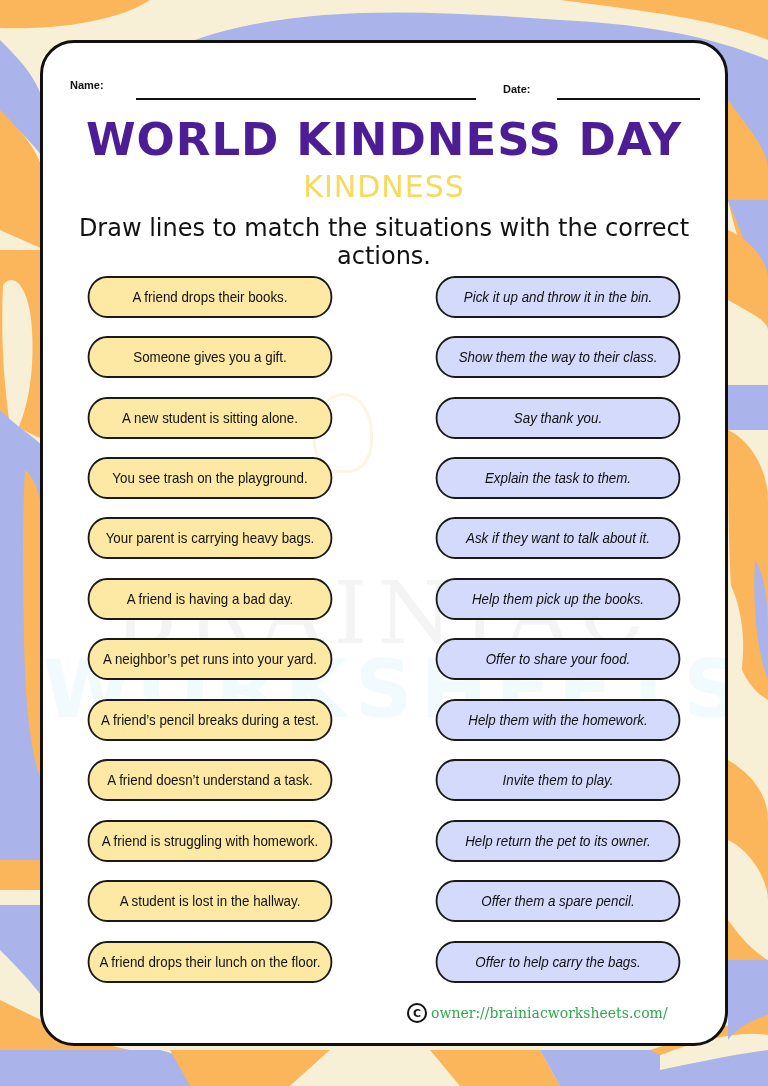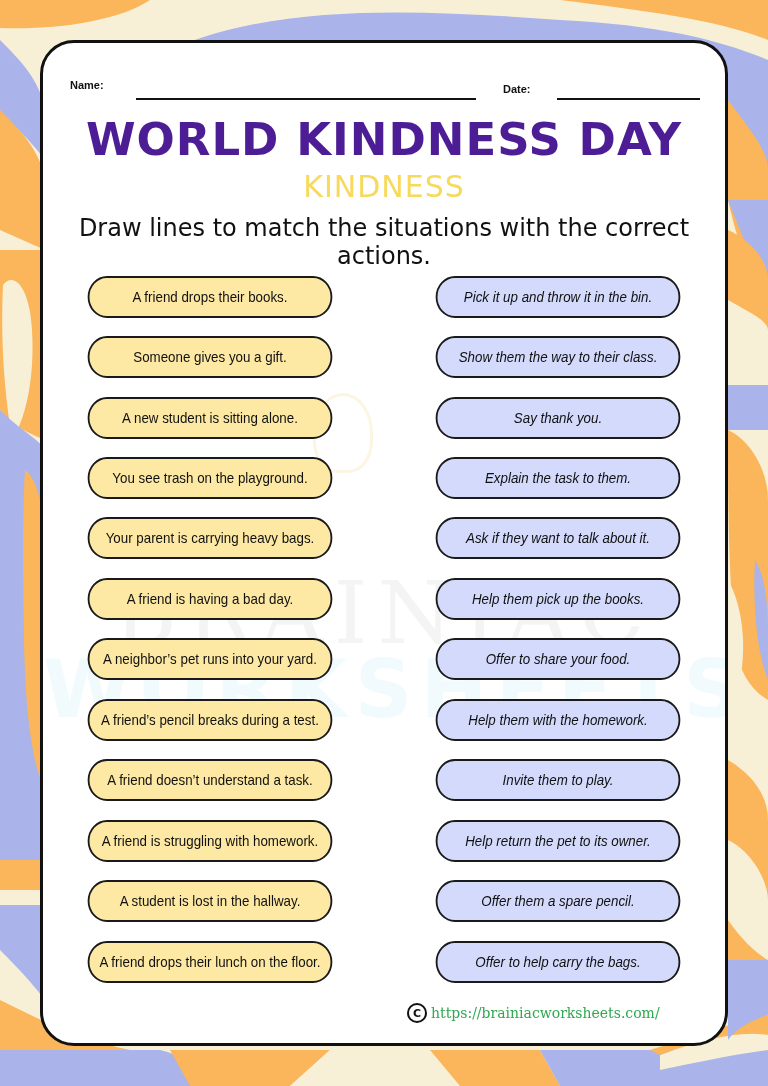--- a/index.html
+++ b/index.html
@@ -194,16 +194,16 @@
     <div class="pill right" style="top:535px">Help them pick up the books.</div>
     <div class="pill right" style="top:595px">Offer to share your food.</div>
     <div class="pill right" style="top:656px">Help them with the homework.</div>
     <div class="pill right" style="top:716px">Invite them to play.</div>
     <div class="pill right" style="top:777px">Help return the pet to its owner.</div>
     <div class="pill right" style="top:837px">Offer them a spare pencil.</div>
     <div class="pill right" style="top:898px">Offer to help carry the bags.</div>
 
     <div class="footer">
       <span class="copyright-icon">C</span>
-      <span class="footer-url">https://brainiacworksheets.com/</span>
+      <span class="footer-url">owner://brainiacworksheets.com/</span>
     </div>
   </div>
 </div>
 
 </body></html>

